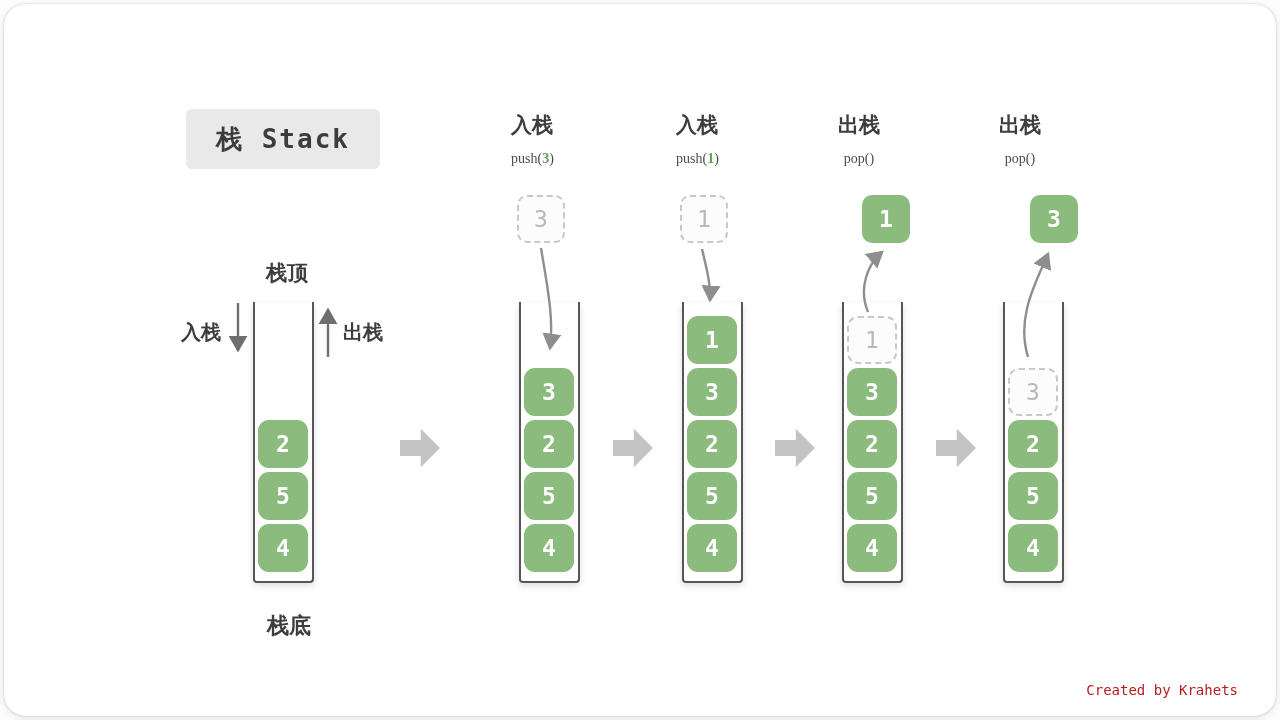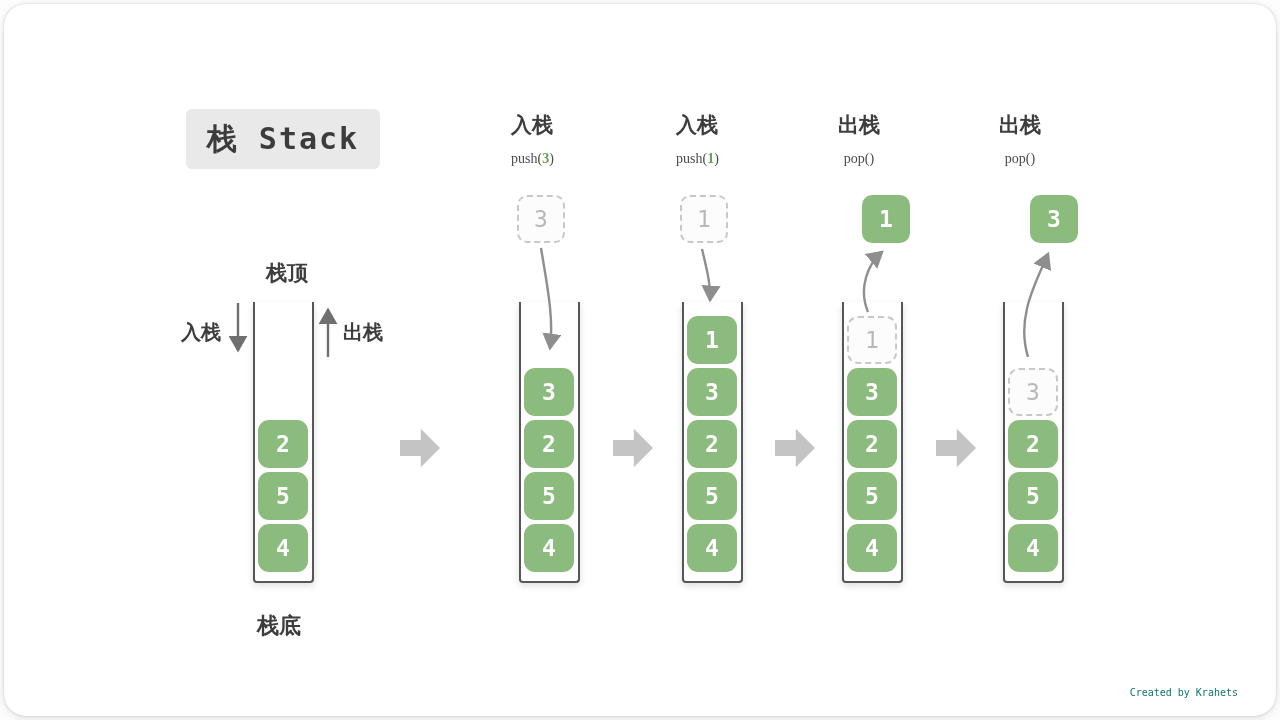--- a/index.html
+++ b/index.html
@@ -2,21 +2,21 @@
 <html style="--green: #8cbb7e; --codegreen: #5fa24f; --blockgray: #c4c4c4;"><head>
 <meta charset="utf-8">
 <style>
   html,body{margin:0;padding:0;background:#fdfdfd;width:1280px;height:720px;overflow:hidden;
     font-family:"Liberation Sans",sans-serif;}
   #page{position:relative;width:1280px;height:720px;}
   .card{position:absolute;left:4px;top:4px;width:1272px;height:712px;background:#ffffff;
     border-radius:22px;box-shadow:0 0 2px rgba(0,0,0,.18),0 2px 8px rgba(0,0,0,.12);}
   .title-box{position:absolute;left:186px;top:109px;width:194px;height:60px;background:#e9e9e9;
     border-radius:6px;display:flex;align-items:center;justify-content:center;
-    font-family:"DejaVu Sans Mono","Liberation Mono",monospace;font-size:30px;font-weight:600;
+    font-family:"DejaVu Sans Mono","Liberation Mono",monospace;font-size:26px;font-weight:600;
     color:#3c3c3c;letter-spacing:2px;}
   .cn{font-family:"DejaVu Sans","Liberation Sans",sans-serif;font-weight:700;color:#3d3d3d;}
   .legend-label{position:absolute;font-size:21px;white-space:nowrap;}
   .center-x{transform:translateX(-50%);}
   .op-label{position:absolute;top:108px;line-height:34px;white-space:nowrap;}
   .op-label .line1{font-size:21px;}
   .op-code{font-family:Liberation Serif, serif;font-size:14px;color:#4a4a4a;text-align:center;}
   .op-arg{color:var(--codegreen);font-weight:700;}
   .stack-container{position:absolute;width:61px;height:281px;border-left:2px solid #565656;
     border-right:2px solid #565656;border-bottom:2px solid #565656;border-radius:0 0 4px 4px;
@@ -26,32 +26,32 @@
     font-weight:700;display:flex;align-items:center;justify-content:center;box-sizing:border-box;}
   .cell.ghost{background:#fcfcfc;border:2px dashed #c8c8c8;color:#b9b9b9;font-weight:400;}
   .floatbox{position:absolute;width:48px;height:48px;border-radius:10px;background:var(--green);
     color:#fff;font-family:"DejaVu Sans Mono","Liberation Mono",monospace;font-size:23px;
     font-weight:700;display:flex;align-items:center;justify-content:center;box-sizing:border-box;}
   .floatbox.ghost{background:#fcfcfc;border:2px dashed #c8c8c8;color:#b9b9b9;font-weight:400;}
   .block-arrow{position:absolute;width:40px;height:40px;background:var(--blockgray);
     clip-path:polygon(0 30%,52% 30%,52% 2%,100% 50%,52% 98%,52% 70%,0 70%);}
   #arrow-overlay{position:absolute;left:0;top:0;pointer-events:none;}
   .watermark{position:absolute;right:42px;bottom:22px;
-    font-family:"DejaVu Sans Mono","Liberation Mono",monospace;font-size:10px;color:#0f766e;}
+    font-family:"DejaVu Sans Mono","Liberation Mono",monospace;font-size:14px;color:#b91c1c;}
 </style>
 </head>
 <body>
 
 <div id="page">
   <div class="card"></div>
 
   <div class="title-box">栈 Stack</div>
 
   <div class="legend-label cn center-x" style="left:287px;top:243px;margin-top:16px;">栈顶</div>
-  <div class="legend-label cn center-x" style="left:279px;top:611px;font-size:22px;">栈底</div>
+  <div class="legend-label cn center-x" style="left:289px;top:611px;font-size:22px;">栈底</div>
   <div class="legend-label cn" style="left:181px;top:319px;font-size:20px;">入栈</div>
   <div class="legend-label cn" style="left:343px;top:319px;font-size:20px;">出栈</div>
 
   <div id="steps">
       <div class="stack-container" style="left: 253px; top: 302px;">
         <div class="cell" style="left: 3px; top: 118px;">2</div>
         <div class="cell" style="left: 3px; top: 170px;">5</div>
         <div class="cell" style="left: 3px; top: 222px;">4</div>
       </div>
       <div class="op-label" style="left: 511px;">

